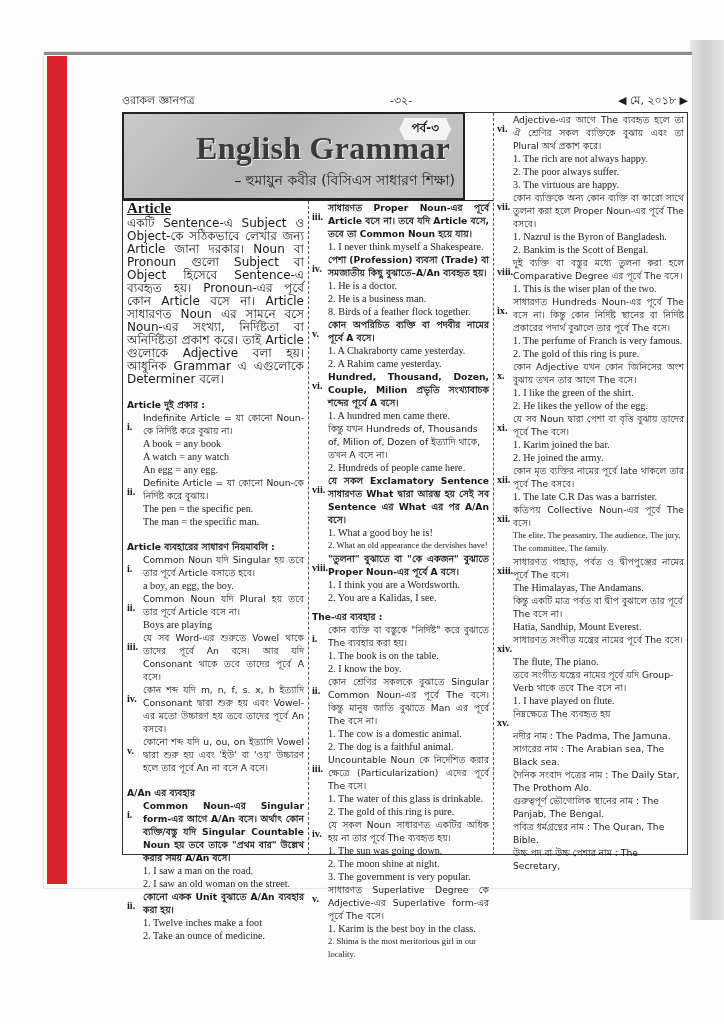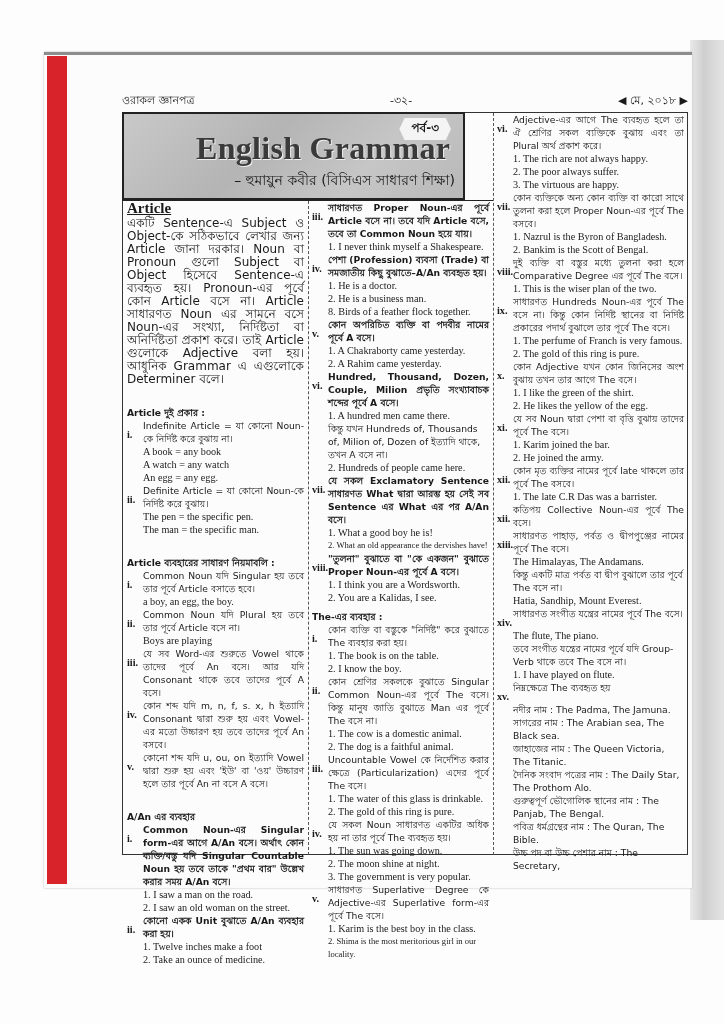--- a/index.html
+++ b/index.html
@@ -20,21 +20,21 @@
   .banner .author{position:absolute;right:8px;bottom:5px;font-size:14px;font-family:"DejaVu Sans",sans-serif;}
   .col{position:absolute;font-size:10.2px;line-height:13px;box-sizing:border-box;}
   .col1{left:124px;top:201px;width:183px;padding:0 3px;}
   .col2{left:309px;top:201px;width:183px;padding:0 3px;}
   .col3{left:494px;top:113px;width:193px;padding:0 3px;}
   .vdiv{position:absolute;width:0;border-left:1px dashed #555;}
   .hline{position:absolute;left:122px;top:200px;width:371px;height:0;border-top:1px solid #222;}
   .bn{font-family:"DejaVu Sans",sans-serif;font-size:9.2px;}
   .sec-title{text-align:left;font-size:15px;font-weight:bold;text-decoration:underline;margin:1px 0 2px;}
   .para{text-align:justify;font-family:"DejaVu Sans",sans-serif;font-size:12px;line-height:13px;margin:0;}
-  .subhead{font-weight:bold;margin-top:20px;}
+  .subhead{font-weight:bold;margin-top:12px;}
   .item{display:flex;}
   .item .num{width:16px;flex:none;margin-top:9px;}
   .item .txt{flex:1;text-align:justify;}
   .b{font-weight:bold;}
   .ex{padding-left:16px;}
   .small{font-size:8.6px;}
 </style>
 </head>
 <body>
 
@@ -172,21 +172,21 @@
       <div class="ex">1. The book is on the table.</div>
       <div class="ex">2. I know the boy.</div>
       <div class="item">
         <span class="num b">ii.</span>
         <span class="txt bn">কোন শ্রেণির সকলকে বুঝাতে Singular Common Noun-এর পূর্বে The বসে। কিন্তু মানুষ জাতি বুঝাতে Man এর পূর্বে The বসে না।</span>
       </div>
       <div class="ex">1. The cow is a domestic animal.</div>
       <div class="ex">2. The dog is a faithful animal.</div>
       <div class="item">
         <span class="num b">iii.</span>
-        <span class="txt bn">Uncountable Vowel কে নির্দেশিত করার ক্ষেত্রে (Particularization) এদের পূর্বে The বসে।</span>
+        <span class="txt bn">Uncountable Noun কে নির্দেশিত করার ক্ষেত্রে (Particularization) এদের পূর্বে The বসে।</span>
       </div>
       <div class="ex">1. The water of this glass is drinkable.</div>
       <div class="ex">2. The gold of this ring is pure.</div>
       <div class="item">
         <span class="num b">iv.</span>
         <span class="txt bn">যে সকল Noun সাধারণত একটির অধিক হয় না তার পূর্বে The ব্যবহৃত হয়।</span>
       </div>
       <div class="ex">1. The sun was going down.</div>
       <div class="ex">2. The moon shine at night.</div>
       <div class="ex">3. The government is very popular.</div>
@@ -239,39 +239,39 @@
       <div class="ex">2. He joined the army.</div>
       <div class="item">
         <span class="num b">xii.</span>
         <span class="txt bn">কোন মৃত ব্যক্তির নামের পূর্বে late থাকলে তার পূর্বে The বসবে।</span>
       </div>
       <div class="ex">1. The late C.R Das was a barrister.</div>
       <div class="item">
         <span class="num b">xii.</span>
         <span class="txt bn">কতিপয় Collective Noun-এর পূর্বে The বসে।</span>
       </div>
+      <div class="ex small">The elite, The peasantry, The audience, The jury, The committee, The family.</div>
       <div class="item">
         <span class="num b">xiii.</span>
         <span class="txt bn">সাধারণত পাহাড়, পর্বত ও দ্বীপপুঞ্জের নামের পূর্বে The বসে।</span>
       </div>
       <div class="ex">The Himalayas, The Andamans.</div>
       <div class="ex bn">কিন্তু একটি মাত্র পর্বত বা দ্বীপ বুঝালে তার পূর্বে The বসে না।</div>
       <div class="ex">Hatia, Sandhip, Mount Everest.</div>
       <div class="item">
         <span class="num b">xiv.</span>
         <span class="txt bn">সাধারণত সংগীত যন্ত্রের নামের পূর্বে The বসে।</span>
       </div>
       <div class="ex">The flute, The piano.</div>
       <div class="ex bn">তবে সংগীত যন্ত্রের নামের পূর্বে যদি Group-Verb থাকে তবে The বসে না।</div>
       <div class="ex">1. I have played on flute.</div>
       <div class="item">
         <span class="num b">xv.</span>
         <span class="txt bn">নিম্নক্ষেত্রে The ব্যবহৃত হয়</span>
       </div>
       <div class="ex bn">নদীর নাম : The Padma, The Jamuna.</div>
       <div class="ex bn">সাগরের নাম : The Arabian sea, The Black sea.</div>
-      <div class="ex bn">জাহাজের নাম : The Queen Victoria, The Titanic.</div>
       <div class="ex bn">দৈনিক সংবাদ পত্রের নাম : The Daily Star, The Prothom Alo.</div>
       <div class="ex bn">গুরুত্বপূর্ণ ভৌগোলিক স্থানের নাম : The Panjab, The Bengal.</div>
       <div class="ex bn">পবিত্র ধর্মগ্রন্থের নাম : The Quran, The Bible.</div>
       <div class="ex bn">উচ্চ পদ বা উচ্চ পেশার নাম : The Secretary,</div>
     </div>
 </div>
 
 </body></html>

